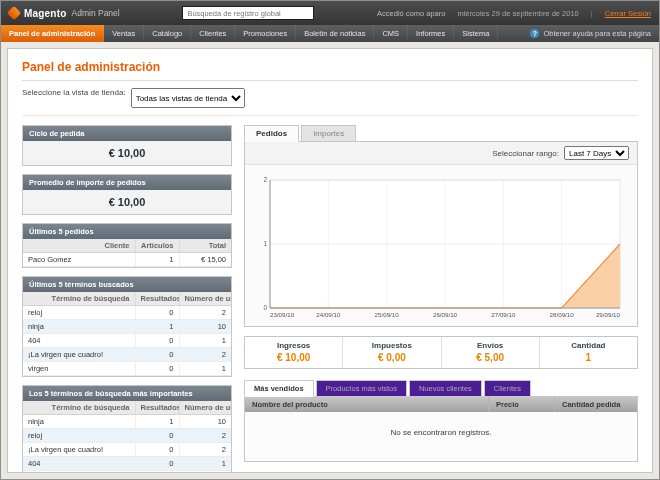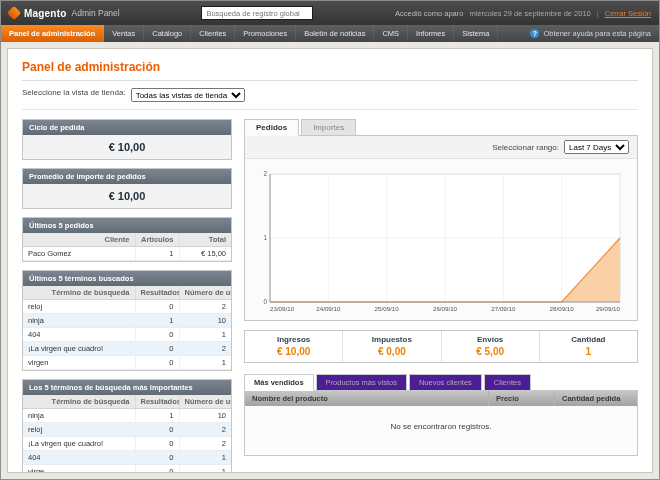--- a/index.html
+++ b/index.html
@@ -7,41 +7,41 @@
   html,body{width:660px;height:480px;background:#cfcfcf;font-family:"Liberation Sans",sans-serif}
   .viewport{width:660px;height:480px;border:1px solid #8e8e8e;display:flex;flex-direction:column;background:#ecebe6;overflow:hidden}
 
   
   .app-header{height:24px;flex:none;background:linear-gradient(#4d4d4d,#343434);display:flex;align-items:center;padding:0 8px;gap:10px}
   .logo{display:flex;align-items:center;gap:5px;cursor:pointer}
   .logo-mark{width:10px;height:10px;background:linear-gradient(#ff8b1e,#d85603);transform:rotate(45deg);border-radius:2px;flex:none}
   .logo-text{color:#fff;font-weight:bold;font-size:10px;letter-spacing:.2px}
   .logo-sub{color:#c2c2c2;font-size:8.5px}
   .search-wrap{flex:1;display:flex;justify-content:center}
-  .global-search{width:112px;height:14px;font-size:7.5px;border:1px solid #1d1d1d;padding:1px 4px;background:#fff;color:#555;font-family:"Liberation Sans",sans-serif}
-  .header-right{display:flex;align-items:center;gap:6px;font-size:7.5px;color:#a8a8a8;white-space:nowrap}
+  .global-search{width:132px;height:14px;font-size:7.5px;border:1px solid #1d1d1d;padding:1px 4px;background:#fff;color:#555;font-family:"Liberation Sans",sans-serif}
+  .header-right{display:flex;align-items:center;gap:12px;font-size:7.5px;color:#a8a8a8;white-space:nowrap}
   .header-right .logged-in{color:#bdbdbd}
   .header-right .sep{color:#777}
   .header-right a.logout{color:#f47c20;text-decoration:underline;cursor:pointer}
 
   
   .nav{height:17px;flex:none;background:linear-gradient(#5d6062,#424548);display:flex;align-items:stretch;font-size:7.5px;color:#e3e3e3}
   .nav-items{display:flex;align-items:stretch}
   .nav-item{display:flex;align-items:center;padding:0 8px;cursor:pointer;border-right:1px solid rgba(255,255,255,.07);white-space:nowrap}
   .nav-item.active{background:linear-gradient(#f68c21,#dc5d04);color:#fff;font-weight:bold}
   .nav-help{margin-left:auto;display:flex;align-items:center;gap:4px;padding:0 8px;color:#d2d2d2;cursor:pointer;white-space:nowrap}
   .help-icon{width:9px;height:9px;border-radius:50%;background:#3c8dc5;color:#fff;font-size:7px;line-height:9px;text-align:center;font-weight:bold;flex:none}
 
   
   .page{flex:1;padding:6px;background:#e9e7e2;min-height:0}
   .content-box{background:#fff;border:1px solid #c8c6bf;height:100%;padding:9px 14px;overflow:hidden}
   .page-title{color:#eb5e04;font-size:12px;font-weight:bold;margin:2px 0 6px}
   .title-rule{border-top:1px solid #ddd;margin-bottom:7px}
   .store-switcher{display:flex;align-items:flex-start;gap:5px;font-size:8px;color:#444;padding-bottom:7px;border-bottom:1px solid #e7e7e7;margin-bottom:9px}
-  .store-switcher select{font-size:8px;height:14px;font-family:"Liberation Sans",sans-serif}
+  .store-switcher select{font-size:8px;height:20px;font-family:"Liberation Sans",sans-serif}
 
   .dash{display:flex;gap:12px;align-items:flex-start}
   .col-left{width:210px;flex:none}
   .col-right{flex:1;min-width:0}
 
   
   .panel{border:1px solid #c6c6c6;margin-bottom:8px;background:#fff}
   .panel-head{background:linear-gradient(#7c8690,#616b75);color:#fff;font-size:7.5px;font-weight:bold;padding:3px 6px}
   .panel-value{background:#f3f3f3;text-align:center;font-size:11px;font-weight:bold;color:#24313a;padding:6px 0}
   table.mini{width:100%;border-collapse:collapse;font-size:7.5px;background:#fff;table-layout:fixed}

